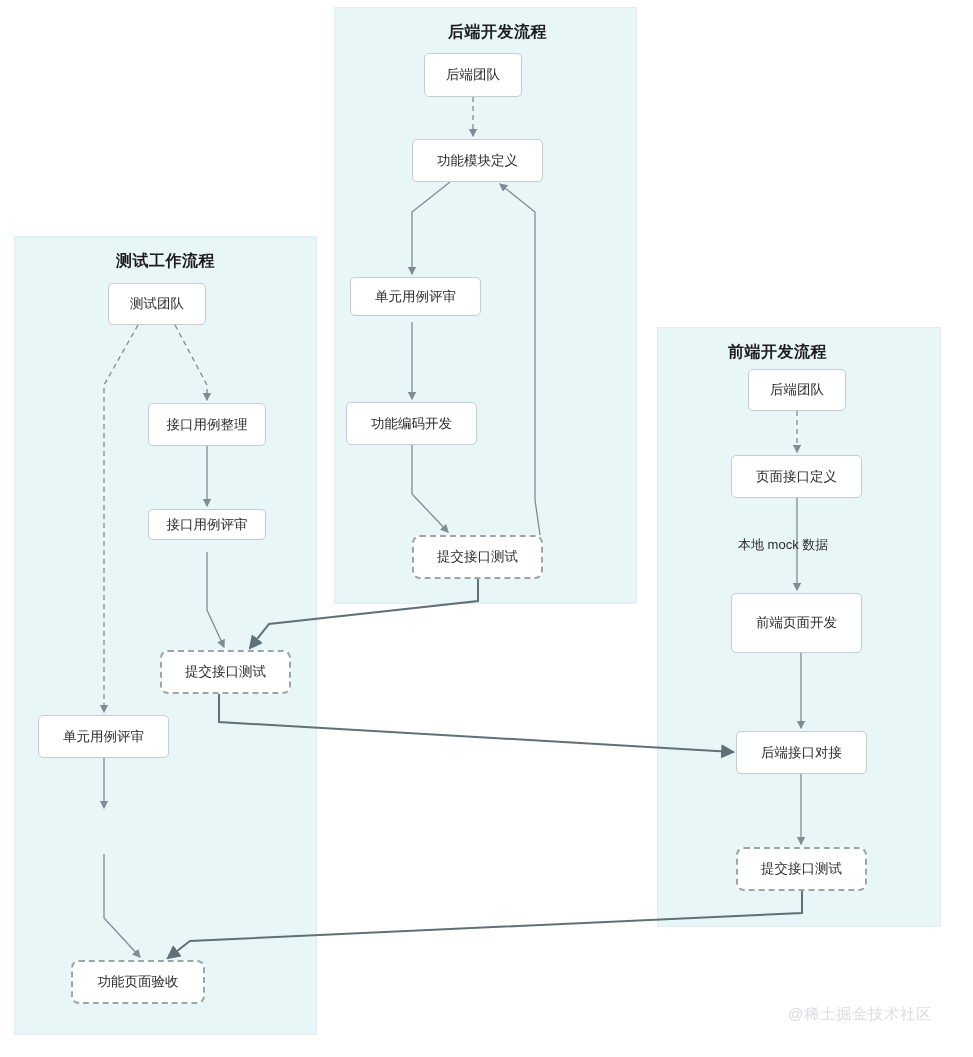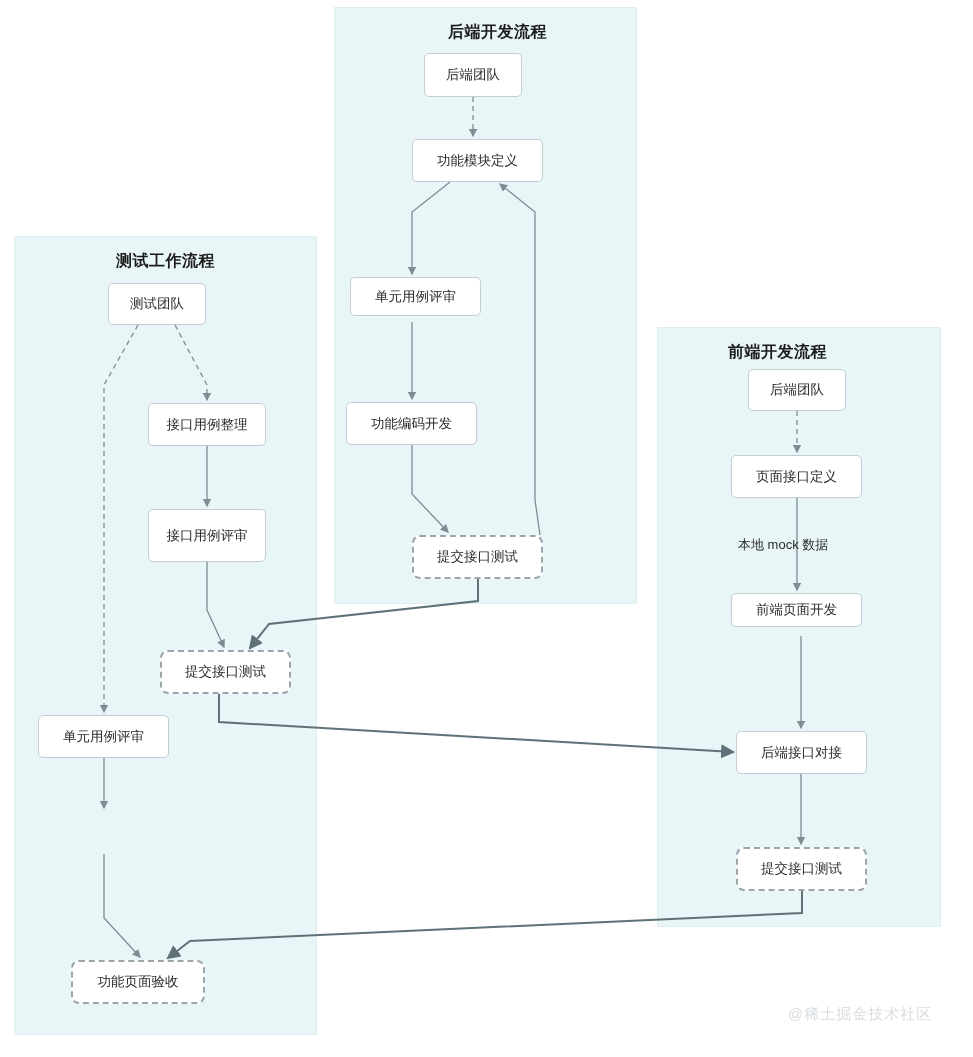--- a/index.html
+++ b/index.html
@@ -137,34 +137,34 @@
       <path d="M 478 579 L 478 601 L 269 624 L 250 648" marker-end="url(#arrow)"></path>
 
       <path d="M 219 694 L 219 722 L 733 752" marker-end="url(#arrow)"></path>
 
       <path d="M 802 891 L 802 913 L 190 941 L 168 958" marker-end="url(#arrow)"></path>
     </g>
   </svg>
 
   <div class="node" id="node-0" style="left: 108px; top: 283px; width: 98px; height: 42px;">测试团队</div>
   <div class="node" id="node-1" style="left: 148px; top: 403px; width: 118px; height: 43px;">接口用例整理</div>
-  <div class="node" id="node-2" style="left: 148px; top: 509px; width: 118px; height: 53px;">接口用例评审</div>
+  <div class="node" id="node-2" style="left: 148px; top: 509px; width: 118px; height: 31px;">接口用例评审</div>
   <div class="node dashed" id="node-3" style="left: 160px; top: 650px; width: 131px; height: 44px;">提交接口测试</div>
   <div class="node" id="node-4" style="left: 38px; top: 715px; width: 131px; height: 43px;">单元用例评审</div>
   <div class="node dashed" id="node-6" style="left: 71px; top: 960px; width: 134px; height: 44px;">功能页面验收</div>
 
   <div class="node" id="node-7" style="left: 424px; top: 53px; width: 98px; height: 44px;">后端团队</div>
   <div class="node" id="node-8" style="left: 412px; top: 139px; width: 131px; height: 43px;">功能模块定义</div>
   <div class="node" id="node-9" style="left: 350px; top: 277px; width: 131px; height: 39px;">单元用例评审</div>
   <div class="node" id="node-10" style="left: 346px; top: 402px; width: 131px; height: 43px;">功能编码开发</div>
   <div class="node dashed" id="node-11" style="left: 412px; top: 535px; width: 131px; height: 44px;">提交接口测试</div>
 
   <div class="node" id="node-12" style="left: 748px; top: 369px; width: 98px; height: 42px;">后端团队</div>
   <div class="node" id="node-13" style="left: 731px; top: 455px; width: 131px; height: 43px;">页面接口定义</div>
-  <div class="node" id="node-14" style="left: 731px; top: 593px; width: 131px; height: 34px;">前端页面开发</div>
+  <div class="node" id="node-14" style="left: 731px; top: 593px; width: 131px; height: 60px;">前端页面开发</div>
   <div class="node" id="node-15" style="left: 736px; top: 731px; width: 131px; height: 43px;">后端接口对接</div>
   <div class="node dashed" id="node-16" style="left: 736px; top: 847px; width: 131px; height: 44px;">提交接口测试</div>
 
   <div class="edge-label" id="edge-label-0" style="left: 738px; top: 536px;">本地 mock 数据</div>
 
   <div class="watermark" id="watermark" style="left: 788px; top: 1005px;">@稀土掘金技术社区</div>
 
 </div>
 
 </body></html>

